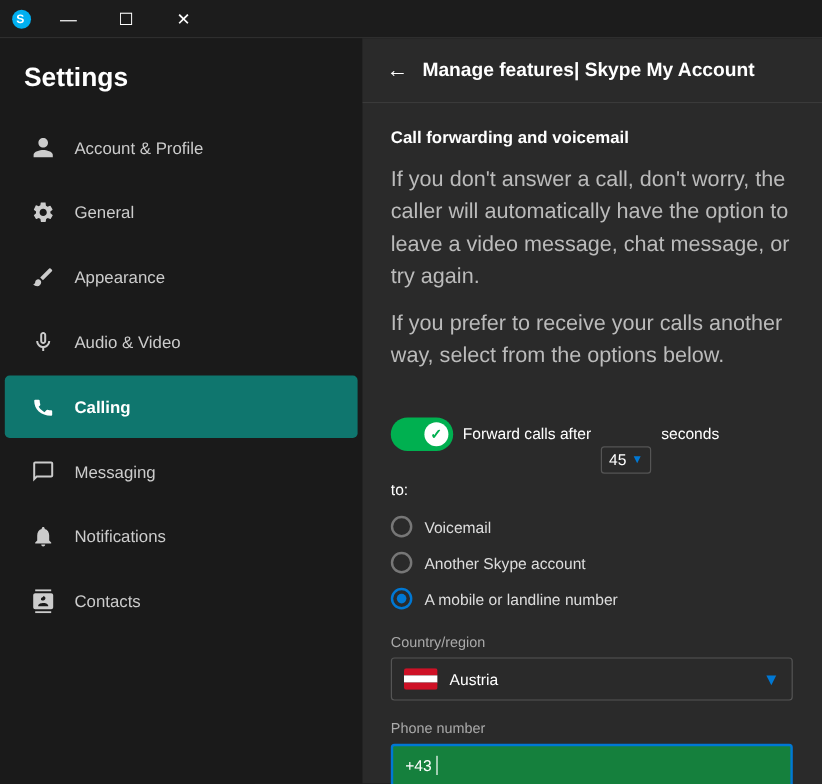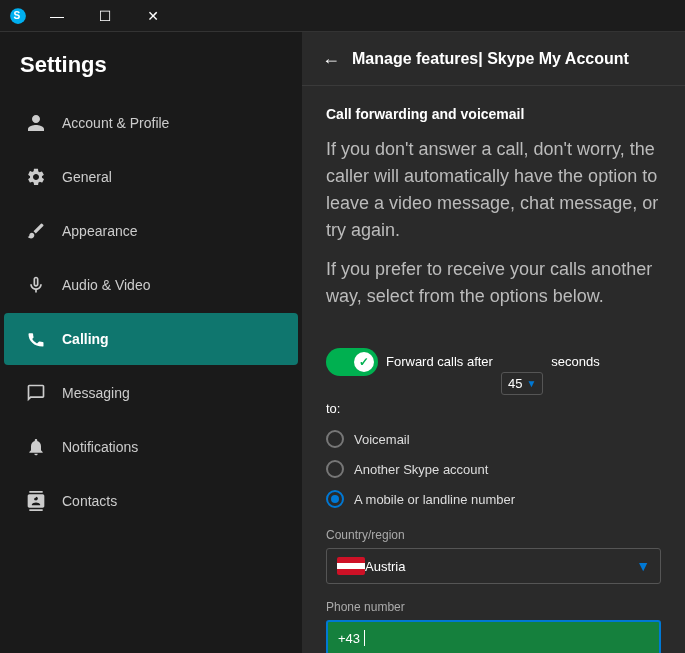--- a/index.html
+++ b/index.html
@@ -283,20 +283,21 @@
     }
     .country-select {
       display: flex;
       align-items: center;
       border: 1px solid #555;
       background: #2a2a2a;
       border-radius: 3px;
       padding: 8px 10px;
       margin-bottom: 16px;
       cursor: pointer;
+      gap: 10px;
     }
     .country-flag {
       width: 28px;
       height: 18px;
       display: flex;
       flex-direction: column;
       overflow: hidden;
       border-radius: 2px;
       flex-shrink: 0;
     }

